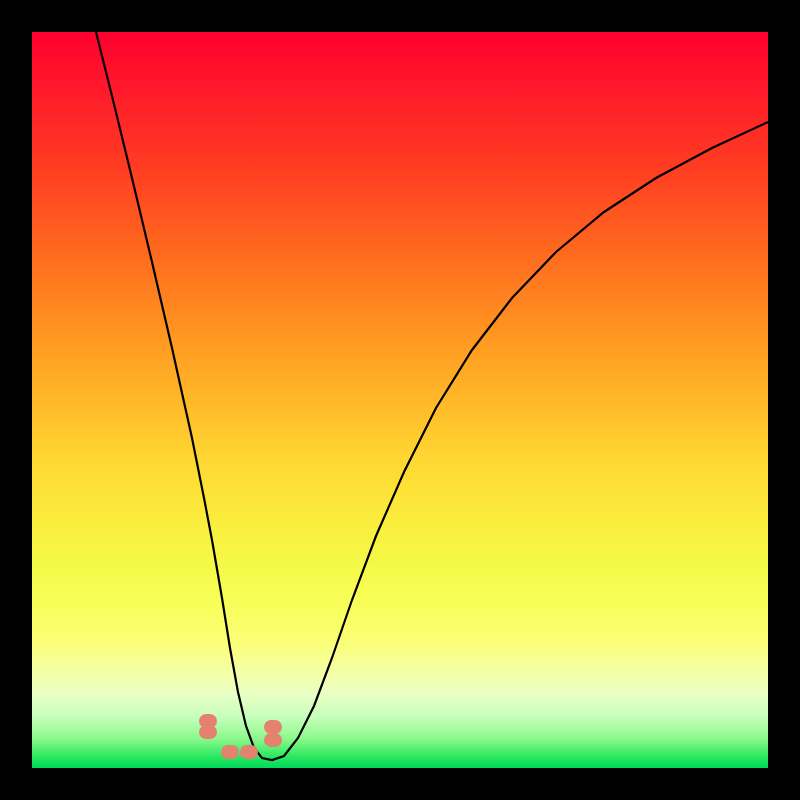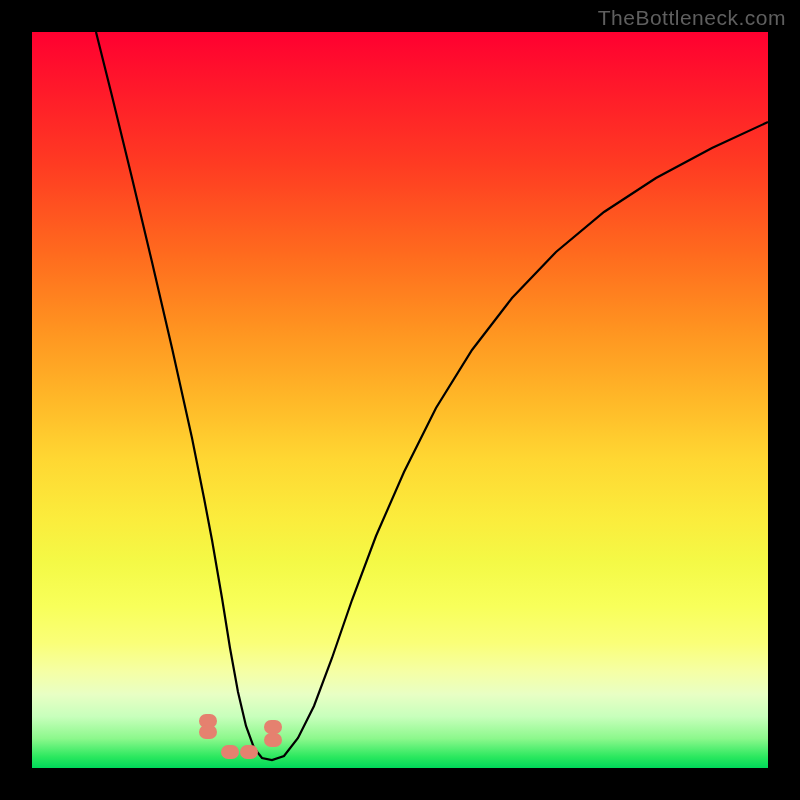--- a/index.html
+++ b/index.html
@@ -79,14 +79,13 @@
     <g id="marker-layer">
         <rect x="167" y="682" width="18" height="14" rx="7" ry="7" class="marker"></rect>
         <rect x="167" y="693" width="18" height="14" rx="7" ry="7" class="marker"></rect>
         <rect x="189" y="713" width="18" height="14" rx="7" ry="7" class="marker"></rect>
         <rect x="208" y="713" width="18" height="14" rx="7" ry="7" class="marker"></rect>
         <rect x="232" y="701" width="18" height="14" rx="7" ry="7" class="marker"></rect>
         <rect x="232" y="688" width="18" height="14" rx="7" ry="7" class="marker"></rect>
       </g>
   </svg>
 
-  <div class="watermark">TheBottleneck.com</div>
 </div>
 
 </body></html>

